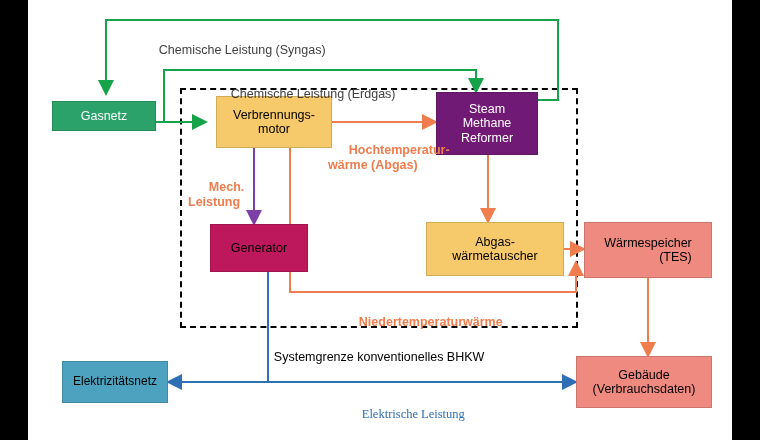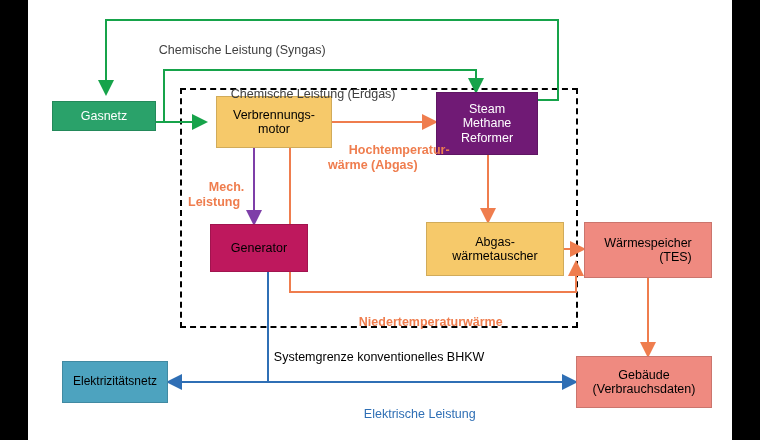--- a/index.html
+++ b/index.html
@@ -153,18 +153,18 @@
     </div>
 
     <div class="label orange" style="left:310px;top:300px;">
       <span>Niedertemperaturwärme</span>
     </div>
 
     <div class="label bold" style="left:225px;top:335px;font-weight:normal;">
       <span>Systemgrenze konventionelles BHKW</span>
     </div>
 
-    <div class="label blue" style="left:315px;top:392px;">
+    <div class="label blue" style="left:315px;top:392px;font-family:Liberation Serif, serif;">
       <span>Elektrische Leistung</span>
     </div>
 
   </div>
 </div>
 
 </body></html>

